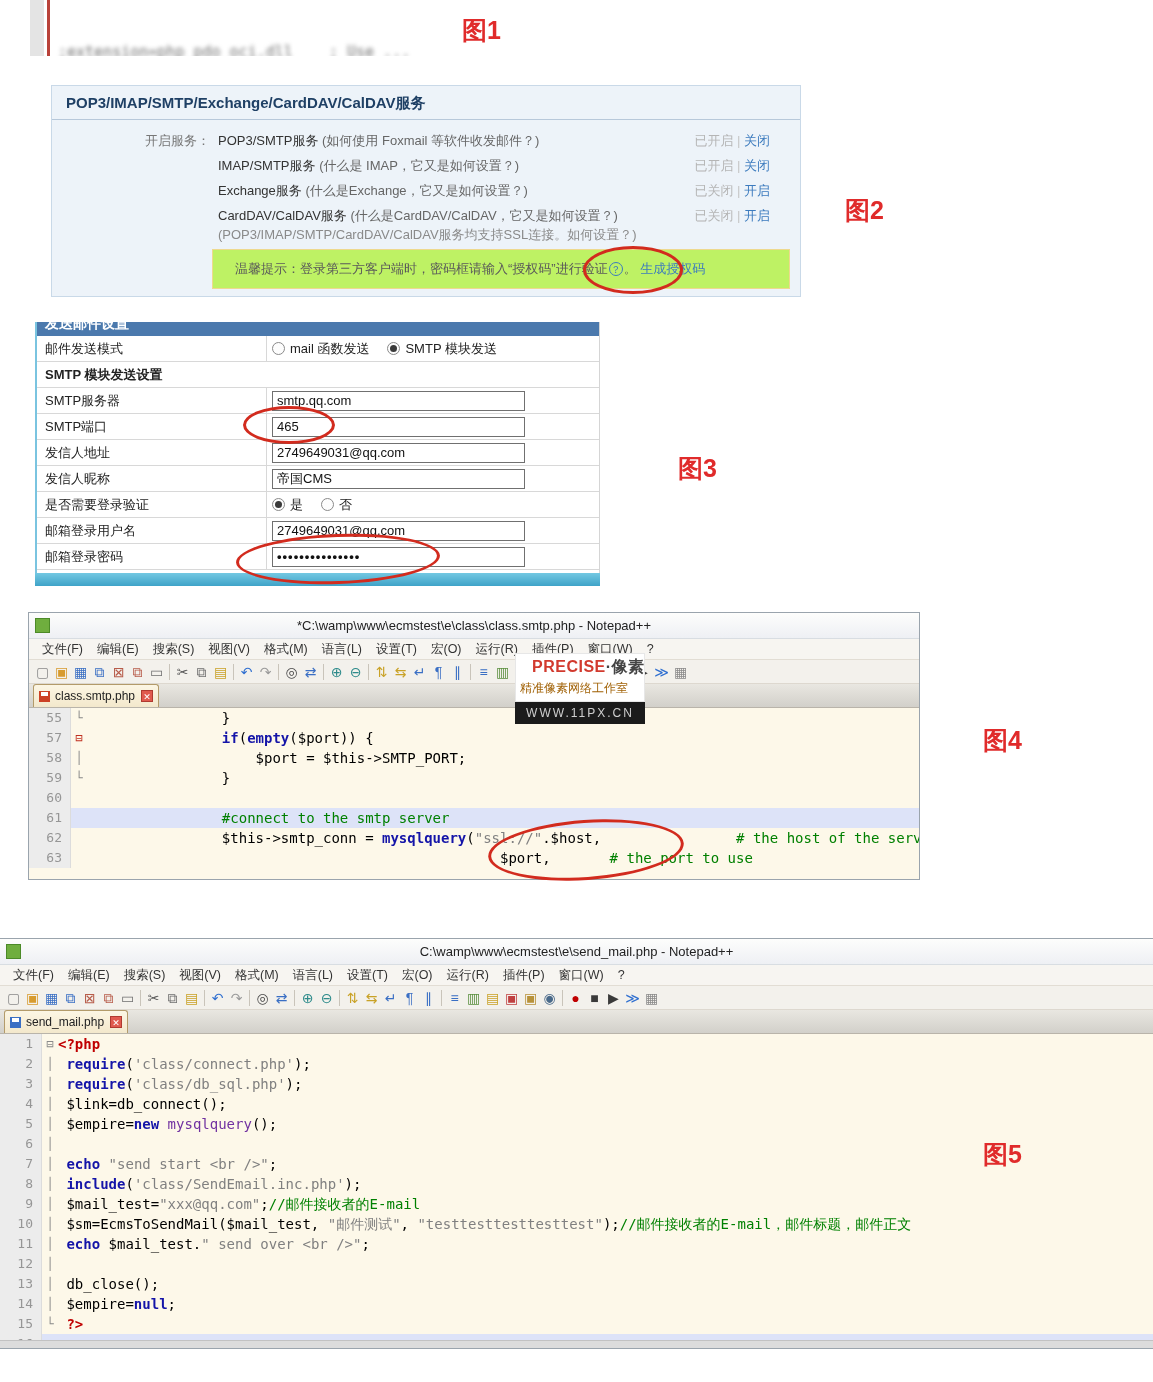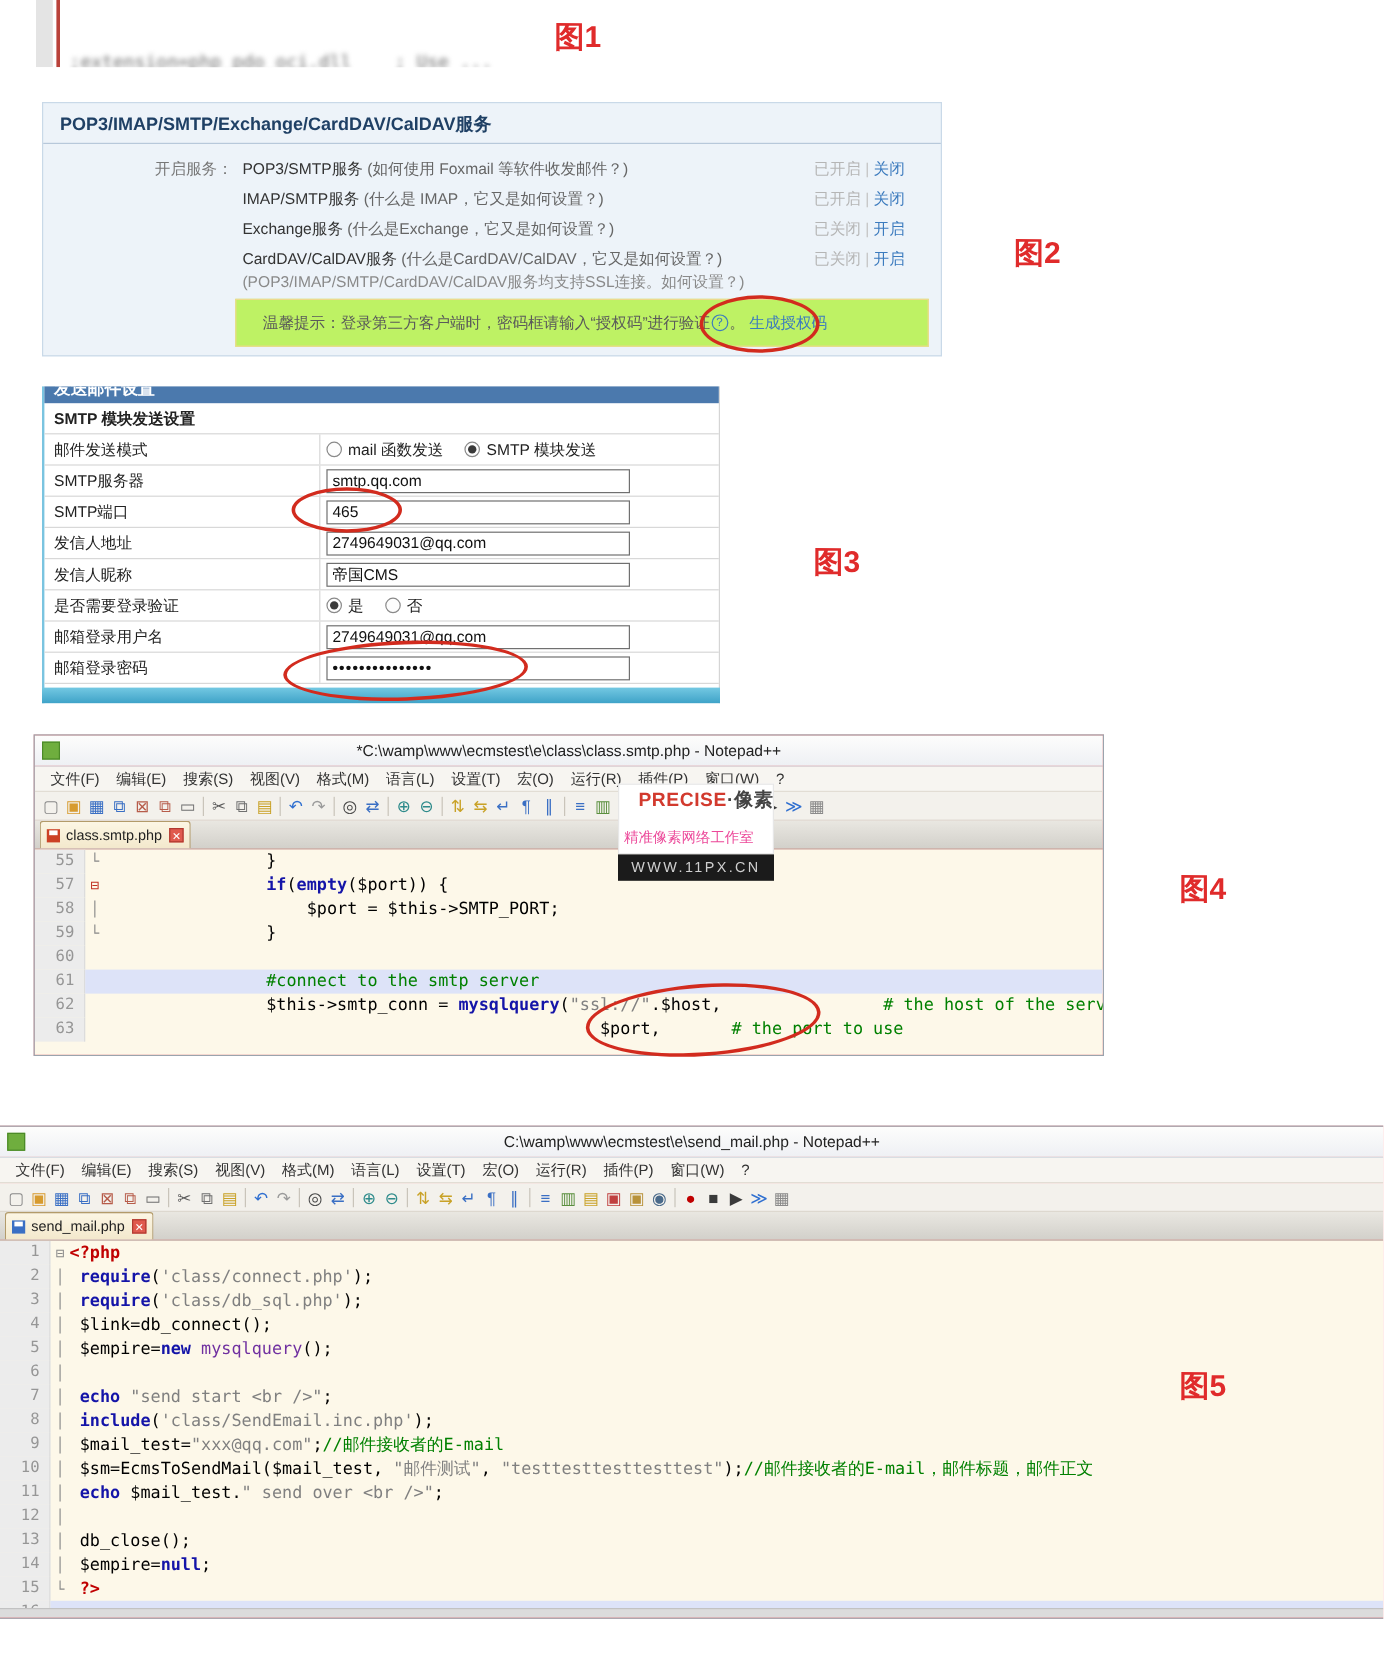--- a/index.html
+++ b/index.html
@@ -9,21 +9,21 @@
   .fig-label { position:absolute; color:#e02b2b; font-size:25px; font-weight:bold; font-family:"Liberation Sans",sans-serif; }
 
   
   .fig1 { position:absolute; left:28px; top:0; width:440px; height:56px; overflow:hidden; background:#fff; }
   .fig1-gutter { position:absolute; left:2px; top:0; width:14px; height:56px; background:#e4e4e4; }
   .fig1-redline { position:absolute; left:19px; top:0; width:3px; height:56px; background:#b9423a; }
   .fig1-code { position:absolute; left:30px; top:0; font-family:"DejaVu Sans Mono",monospace; font-size:15px; line-height:21px; white-space:pre; }
   .fig1-blur { filter:blur(2px); color:#6f6f6f; }
 
   
-  .fig2 { position:absolute; left:35px; top:85px; width:750px; height:212px; background:#edf3f9; border:1px solid #c9d9e8; }
+  .fig2 { position:absolute; left:51px; top:85px; width:750px; height:212px; background:#edf3f9; border:1px solid #c9d9e8; }
   .fig2-title { position:absolute; left:14px; top:8px; font-size:15px; font-weight:bold; color:#1f4065; }
   .fig2-sep { position:absolute; left:0; right:0; top:33px; height:1px; background:#b7c8da; }
   .svc-rows { position:absolute; left:0; top:42px; right:0; }
   .svc-row { display:flex; align-items:center; height:25px; font-size:13px; }
   .svc-head { width:158px; text-align:right; color:#777; flex:none; }
   .svc-main { padding-left:8px; flex:1; white-space:nowrap; overflow:hidden; }
   .svc-name { color:#333; }
   .svc-desc { color:#666; }
   .svc-right { flex:none; padding-right:30px; white-space:nowrap; }
   .svc-status { color:#b5b5b5; }
@@ -91,21 +91,21 @@
   .fig5 { left:0; top:938px; width:1153px; height:411px; border-left:none; border-right:none; }
   .fig5 .npp-code { top:95px; bottom:8px; }
   .fig5-scroll { position:absolute; left:0; right:0; bottom:0; height:8px; background:#dcdcdc; border-top:1px solid #c2c2c2; }
 
   
   .watermark { position:absolute; left:515px; top:653px; width:130px; z-index:40; }
   .wm-white { background:#fff; border:1px solid #e7e7e7; padding:3px 4px 4px; }
   .wm-brand { font-size:16px; font-weight:bold; letter-spacing:0.5px; white-space:nowrap;margin-left:12px; }
   .wm-brand .wm-en { color:#d23a2e; }
   .wm-brand .wm-cn { color:#444; }
-  .wm-sub { font-size:12px; color:#ec4899; margin-top:12px; white-space:nowrap; }
+  .wm-sub { font-size:12px; color:#a16207; margin-top:2px; white-space:nowrap; }
   .wm-black { background:#1b1b1b; color:#cfcfcf; font-size:12px; letter-spacing:2px; text-align:center; padding:4px 0; }
 
   .red-ellipse { position:absolute; border:3px solid #d22b1e; border-radius:50%; z-index:50; pointer-events:none; background:transparent; }
 </style>
 </head>
 <body>
 
 <div class="page">
 
   <div class="fig1">
@@ -150,30 +150,30 @@
     </div>
   </div>
   <div class="fig-label" style="left:845px;top:194px;">图2</div>
   <div class="red-ellipse" style="left:583px;top:246px;width:100px;height:48px;"></div>
 
   <div class="fig3">
     <div class="fig3-header">
         <span>发送邮件设置</span>
       </div>
     <div class="f3-rows-wrap">
-      <div class="f3-row f3-section">SMTP 模块发送设置</div>
       <div class="f3-row">
         <div class="f3-label">邮件发送模式</div>
         <div class="f3-value">
           <span class="radio"></span>
           <span class="radio-label">mail 函数发送</span>
           <span class="radio sel"></span>
           <span class="radio-label">SMTP 模块发送</span>
         </div>
       </div>
+      <div class="f3-row f3-section">SMTP 模块发送设置</div>
       <div>
           <div class="f3-row">
             <div class="f3-label">SMTP服务器</div>
             <div class="f3-value">
               <input type="text" readonly="" class="f3-input" value="smtp.qq.com" style="">
             </div>
           </div>
           <div class="f3-row">
             <div class="f3-label">SMTP端口</div>
             <div class="f3-value">

